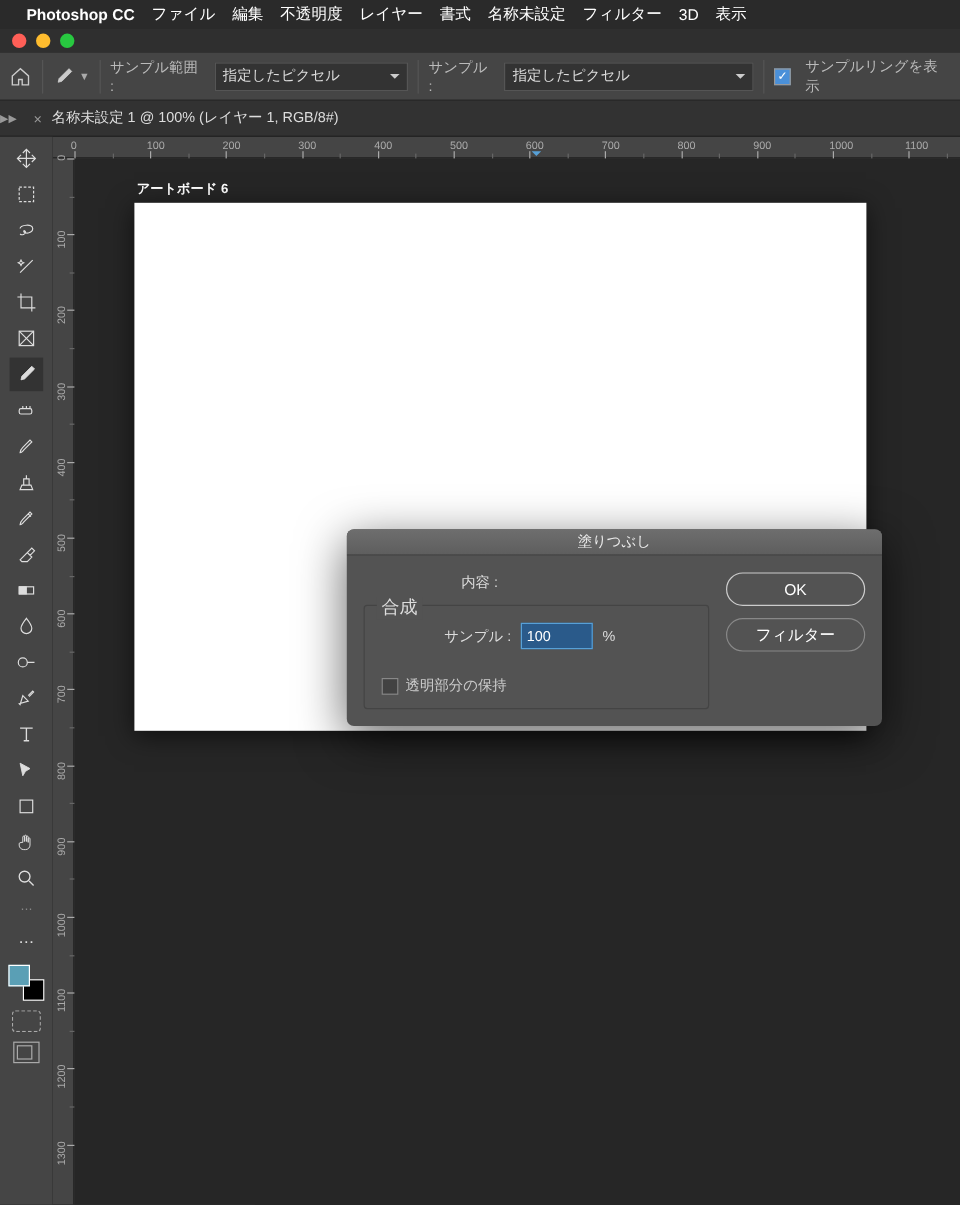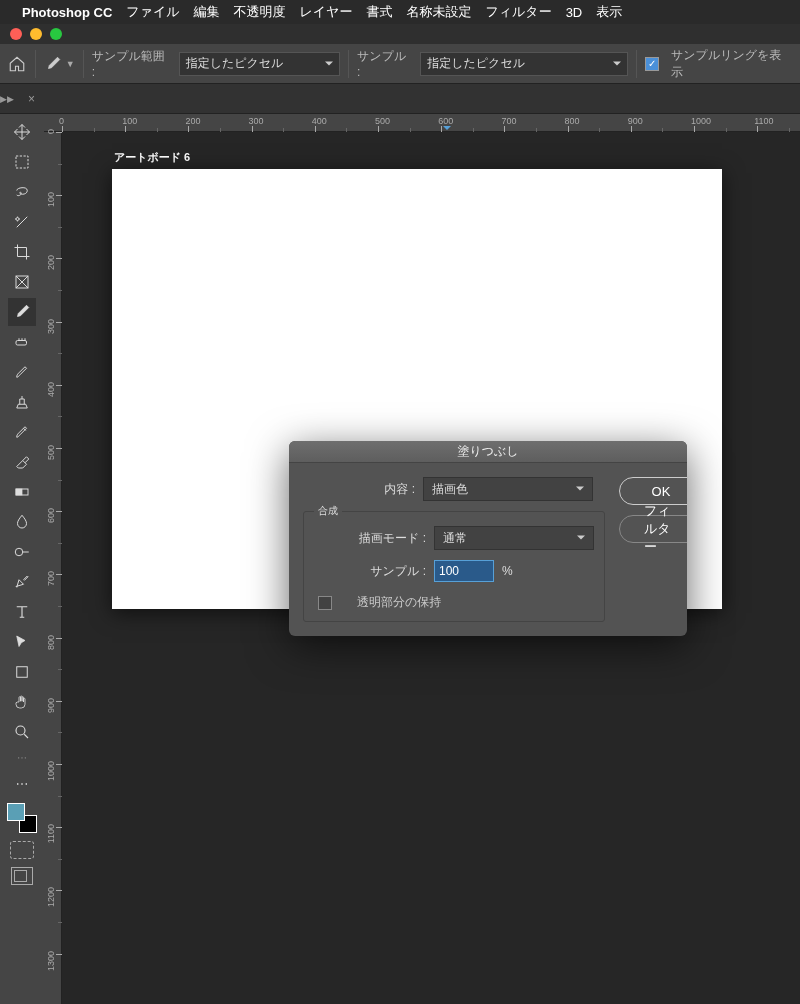--- a/index.html
+++ b/index.html
@@ -58,34 +58,34 @@
 .hruler .tmin { position: absolute; top: 14px; height: 4px; width: 1px; background: #666; }
 .vruler .tick { position: absolute; left: 2px; font-size: 9px; color: #aaa; writing-mode: vertical-rl; transform: rotate(180deg); }
 .vruler .tline { position: absolute; left: 12px; width: 6px; height: 1px; background: #aaa; }
 .vruler .tmin { position: absolute; left: 14px; width: 4px; height: 1px; background: #666; }
 .guide { position: absolute; top: 0; bottom: 0; width: 1px; left: 402px; }
 .guide::before { content: ""; position: absolute; top: 12px; left: -3px; border: 4px solid transparent; border-top-color: #57a0d7; }
 .artboard-label { position: absolute; left: 70px; top: 36px; color: #fff; font-size: 11px; font-weight: bold; }
 .canvas { position: absolute; left: 68px; top: 55px; width: 610px; height: 440px; background: #fff; box-shadow: 0 4px 20px rgba(0,0,0,0.6); }
 
 
-.dialog { position: absolute; left: 289px; top: 441px; width: 398px; background: #535353; border-radius: 6px; box-shadow: 0 10px 40px rgba(0,0,0,0.6); overflow: hidden; }
+.dialog { position: absolute; left: 289px; top: 441px; width: 446px; background: #535353; border-radius: 6px; box-shadow: 0 10px 40px rgba(0,0,0,0.6); overflow: hidden; }
 .dlg-title { background: linear-gradient(#6e6e6e,#5e5e5e); height: 22px; display: flex; align-items: center; justify-content: center; color: #eee; font-size: 12px; border-bottom: 1px solid #444; }
 .dlg-body { display: flex; padding: 14px; gap: 14px; }
 .dlg-left { flex: 1; }
 .dlg-right { display: flex; flex-direction: column; gap: 10px; }
 .row { display: flex; align-items: center; margin-bottom: 10px; }
 .row .lbl { width: 120px; text-align: right; padding-right: 8px; color: #ddd; font-size: 12px; }
 .sel2 { background: #424242; border: 1px solid #333; color: #ddd; height: 24px; font-size: 12px; padding: 0 8px; display: flex; align-items: center; width: 170px; position: relative; }
 .sel2::after { content: ""; position: absolute; right: 8px; top: 50%; transform: translateY(-30%); border: 4px solid transparent; border-top-color: #ccc; }
 .fieldset { border: 1px solid #444; border-radius: 3px; padding: 14px 10px 10px; position: relative; margin-top: 4px; }
-.fieldset .legend { position: absolute; top: -8px; left: 10px; padding: 0 4px; background: #535353; color: #ddd; font-size: 10px; }
+.fieldset .legend { position: absolute; top: -8px; left: 10px; padding: 0 4px; background: #535353; color: #ddd; font-size: 15px; }
 .numinput { width: 60px; height: 22px; background: #424242; border: 1px solid #57a0d7; color: #fff; text-align: left; padding: 0 4px; font-size: 12px; }
 .pct { margin-left: 8px; color: #ddd; }
-.chkrow { display: flex; align-items: center; padding-left: 4px; margin-top: 12px; gap: 19px; }
+.chkrow { display: flex; align-items: center; padding-left: 4px; margin-top: 22px; }
 .chk { width: 14px; height: 14px; border: 1px solid #888; background: #424242; margin-right: 6px; }
 .btn { border: 1px solid #888; border-radius: 14px; height: 28px; padding: 0 24px; background: #535353; color: #fff; font-size: 13px; display: flex; align-items: center; justify-content: center; min-width: 84px; }
 .btn.primary { border-color: #ccc; }
 </style>
 </head>
 <body>
 
 <div class="menubar">
   <span class="apple"></span>
   <span class="appname">Photoshop CC</span>
@@ -130,20 +130,21 @@
     </div>
   <div class="sep"></div>
   <span class="checkbox">✓</span>
   <span class="label">サンプルリングを表示</span>
 </div>
 
 <div class="tabbar">
   <div class="expand-tab">▶▶</div>
   <div class="tab">
     <span class="close">×</span>
+    <span>名称未設定 1 @ 100% (レイヤー 1, RGB/8#)</span>
   </div>
 </div>
 
 <div class="main">
 
   <div class="toolbar">
     <div class="tool">
         <svg width="18" height="18" viewBox="0 0 24 24">
           <path d="M12 2v20M2 12h20M8 6l4-4 4 4M8 18l4 4 4-4M6 8l-4 4 4 4M18 8l4 4-4 4" stroke-width="1.3"></path>
         </svg>
@@ -350,32 +351,23 @@
     <div class="canvas"></div>
   </div>
 </div>
 
 <div class="dialog">
   <div class="dlg-title">塗りつぶし</div>
   <div class="dlg-body">
     <div class="dlg-left">
       <div class="row">
         <div class="lbl">内容 :</div>
-        <div class="sel2">
-            <span>描画色</span>
-          </div>
       </div>
       <div class="fieldset">
         <div class="legend">合成</div>
-        <div class="row">
-          <div class="lbl">描画モード :</div>
-          <div class="sel2" style="width:160px">
-              <span>通常</span>
-            </div>
-        </div>
         <div class="row">
           <div class="lbl">サンプル :</div>
           <input class="numinput" style="background: rgb(42, 90, 138); border: 1px solid rgb(87, 160, 215);" value="100">
           <span class="pct">%</span>
         </div>
         <div class="chkrow">
           <div class="chk"></div>
           <span>透明部分の保持</span>
         </div>
       </div>

